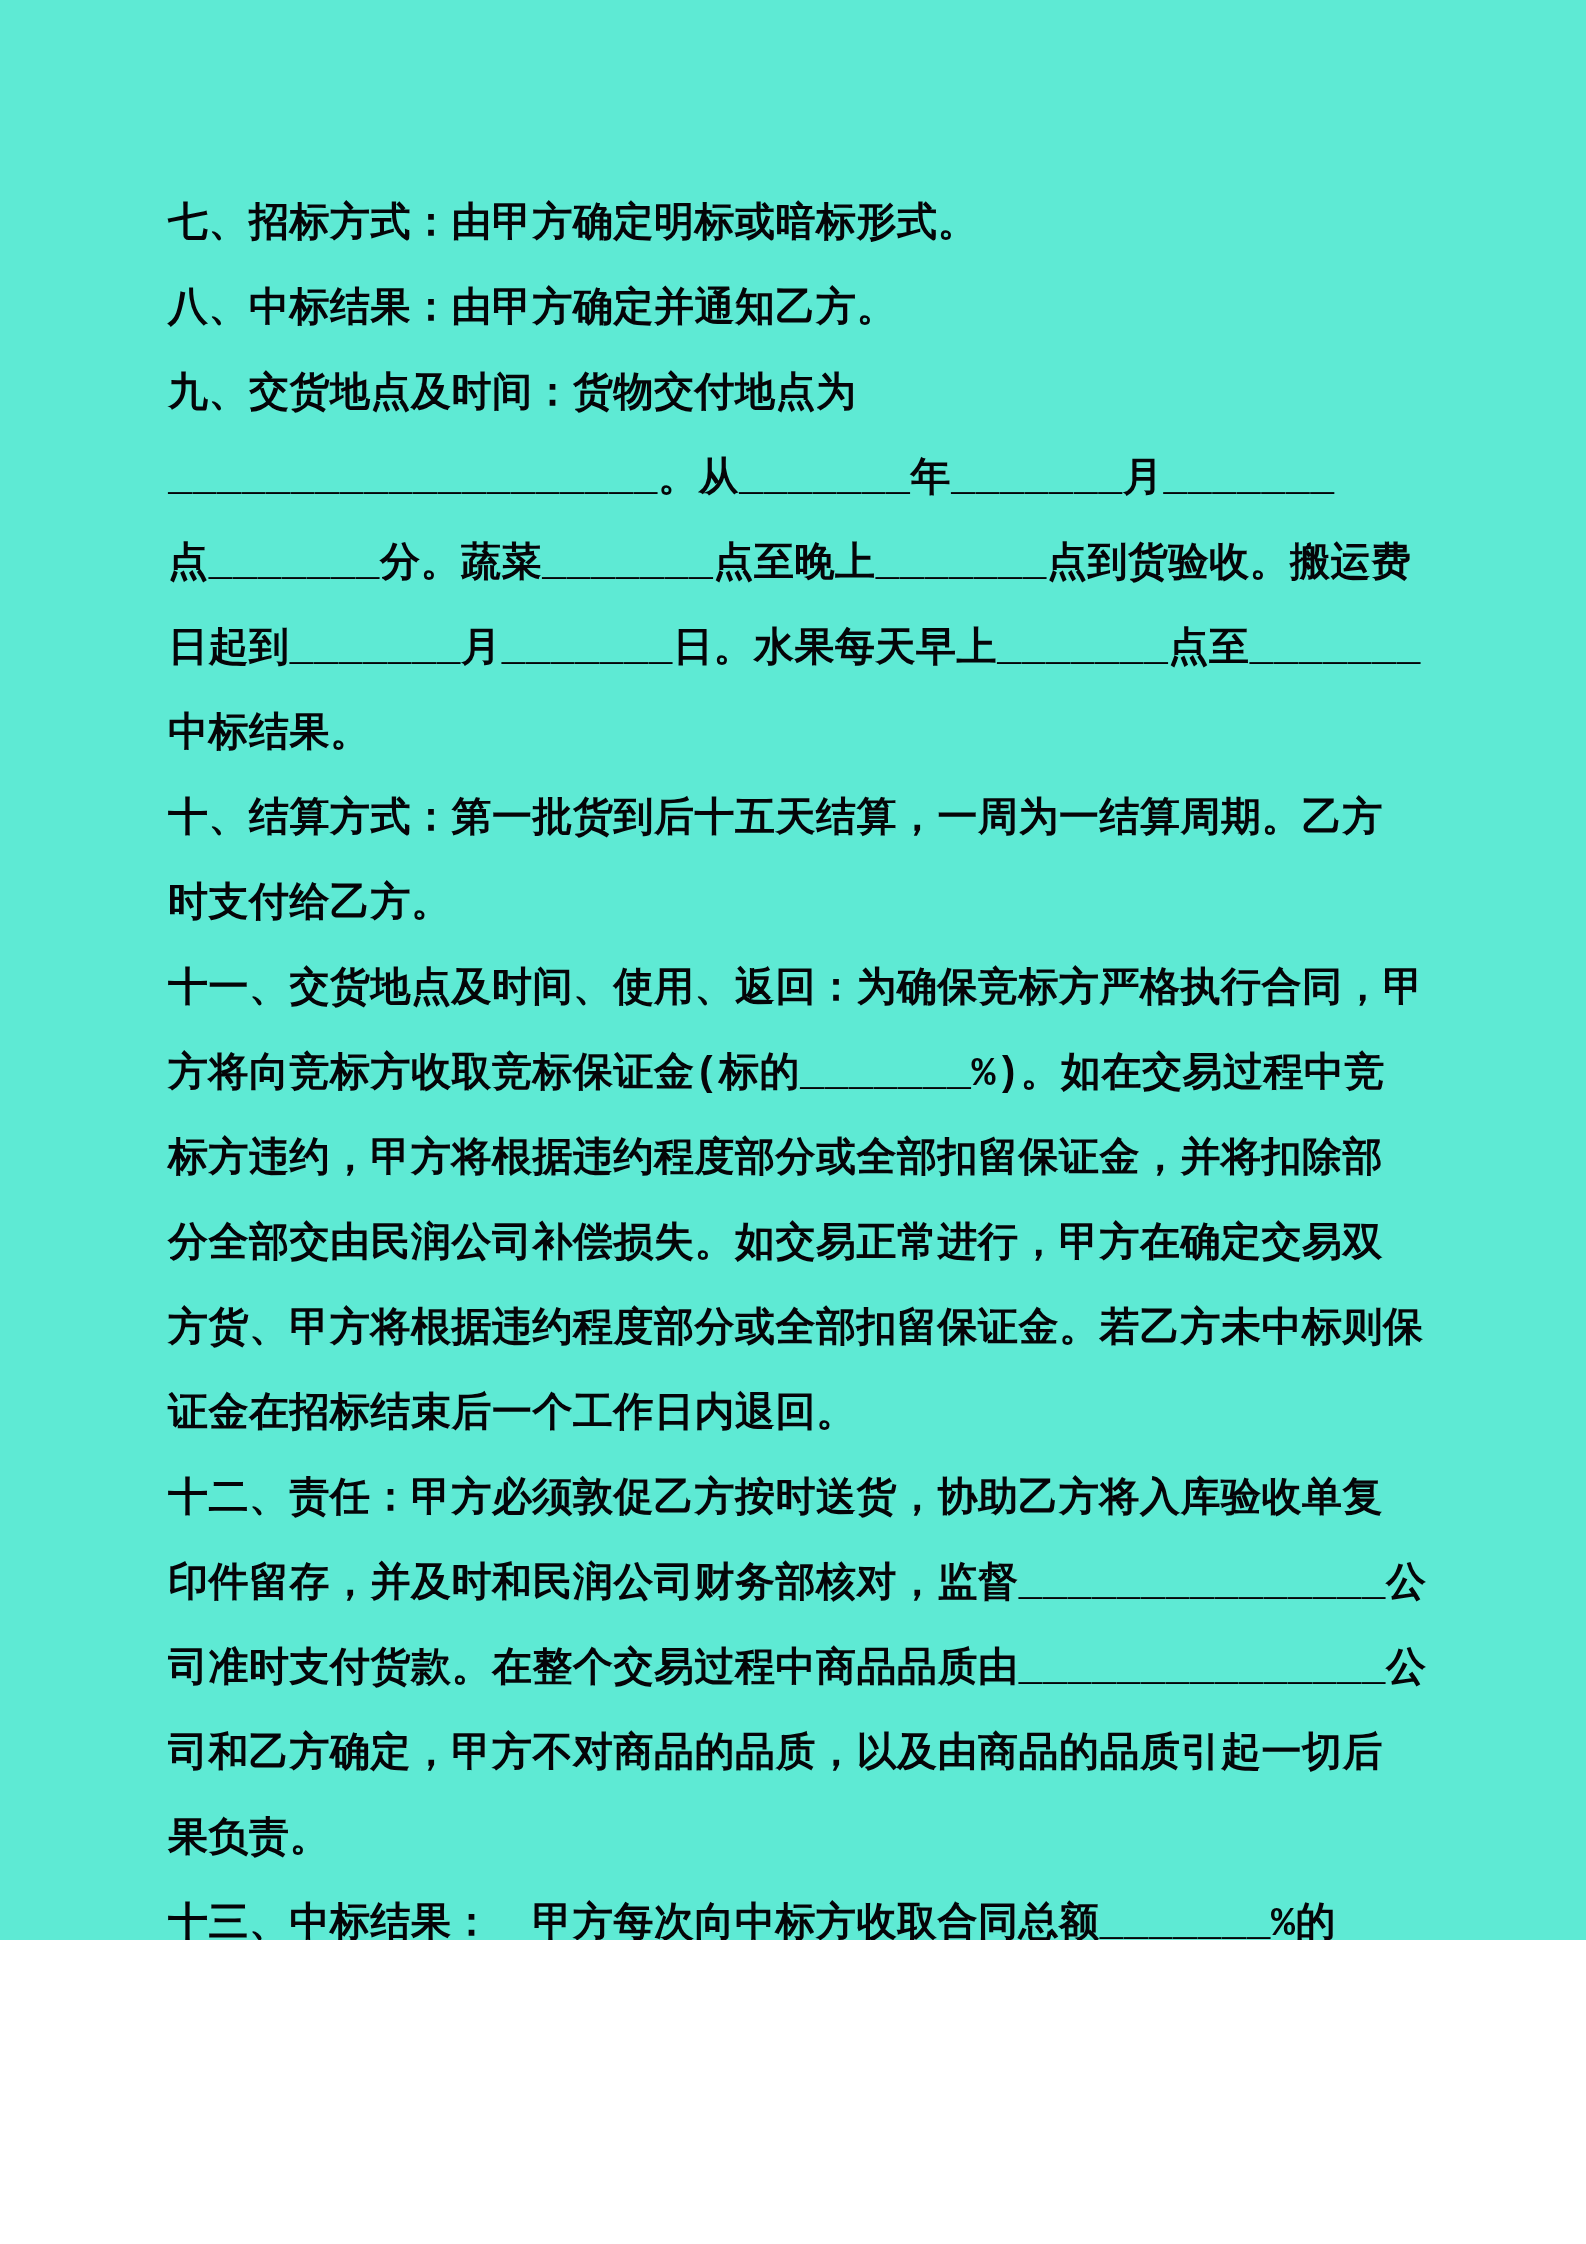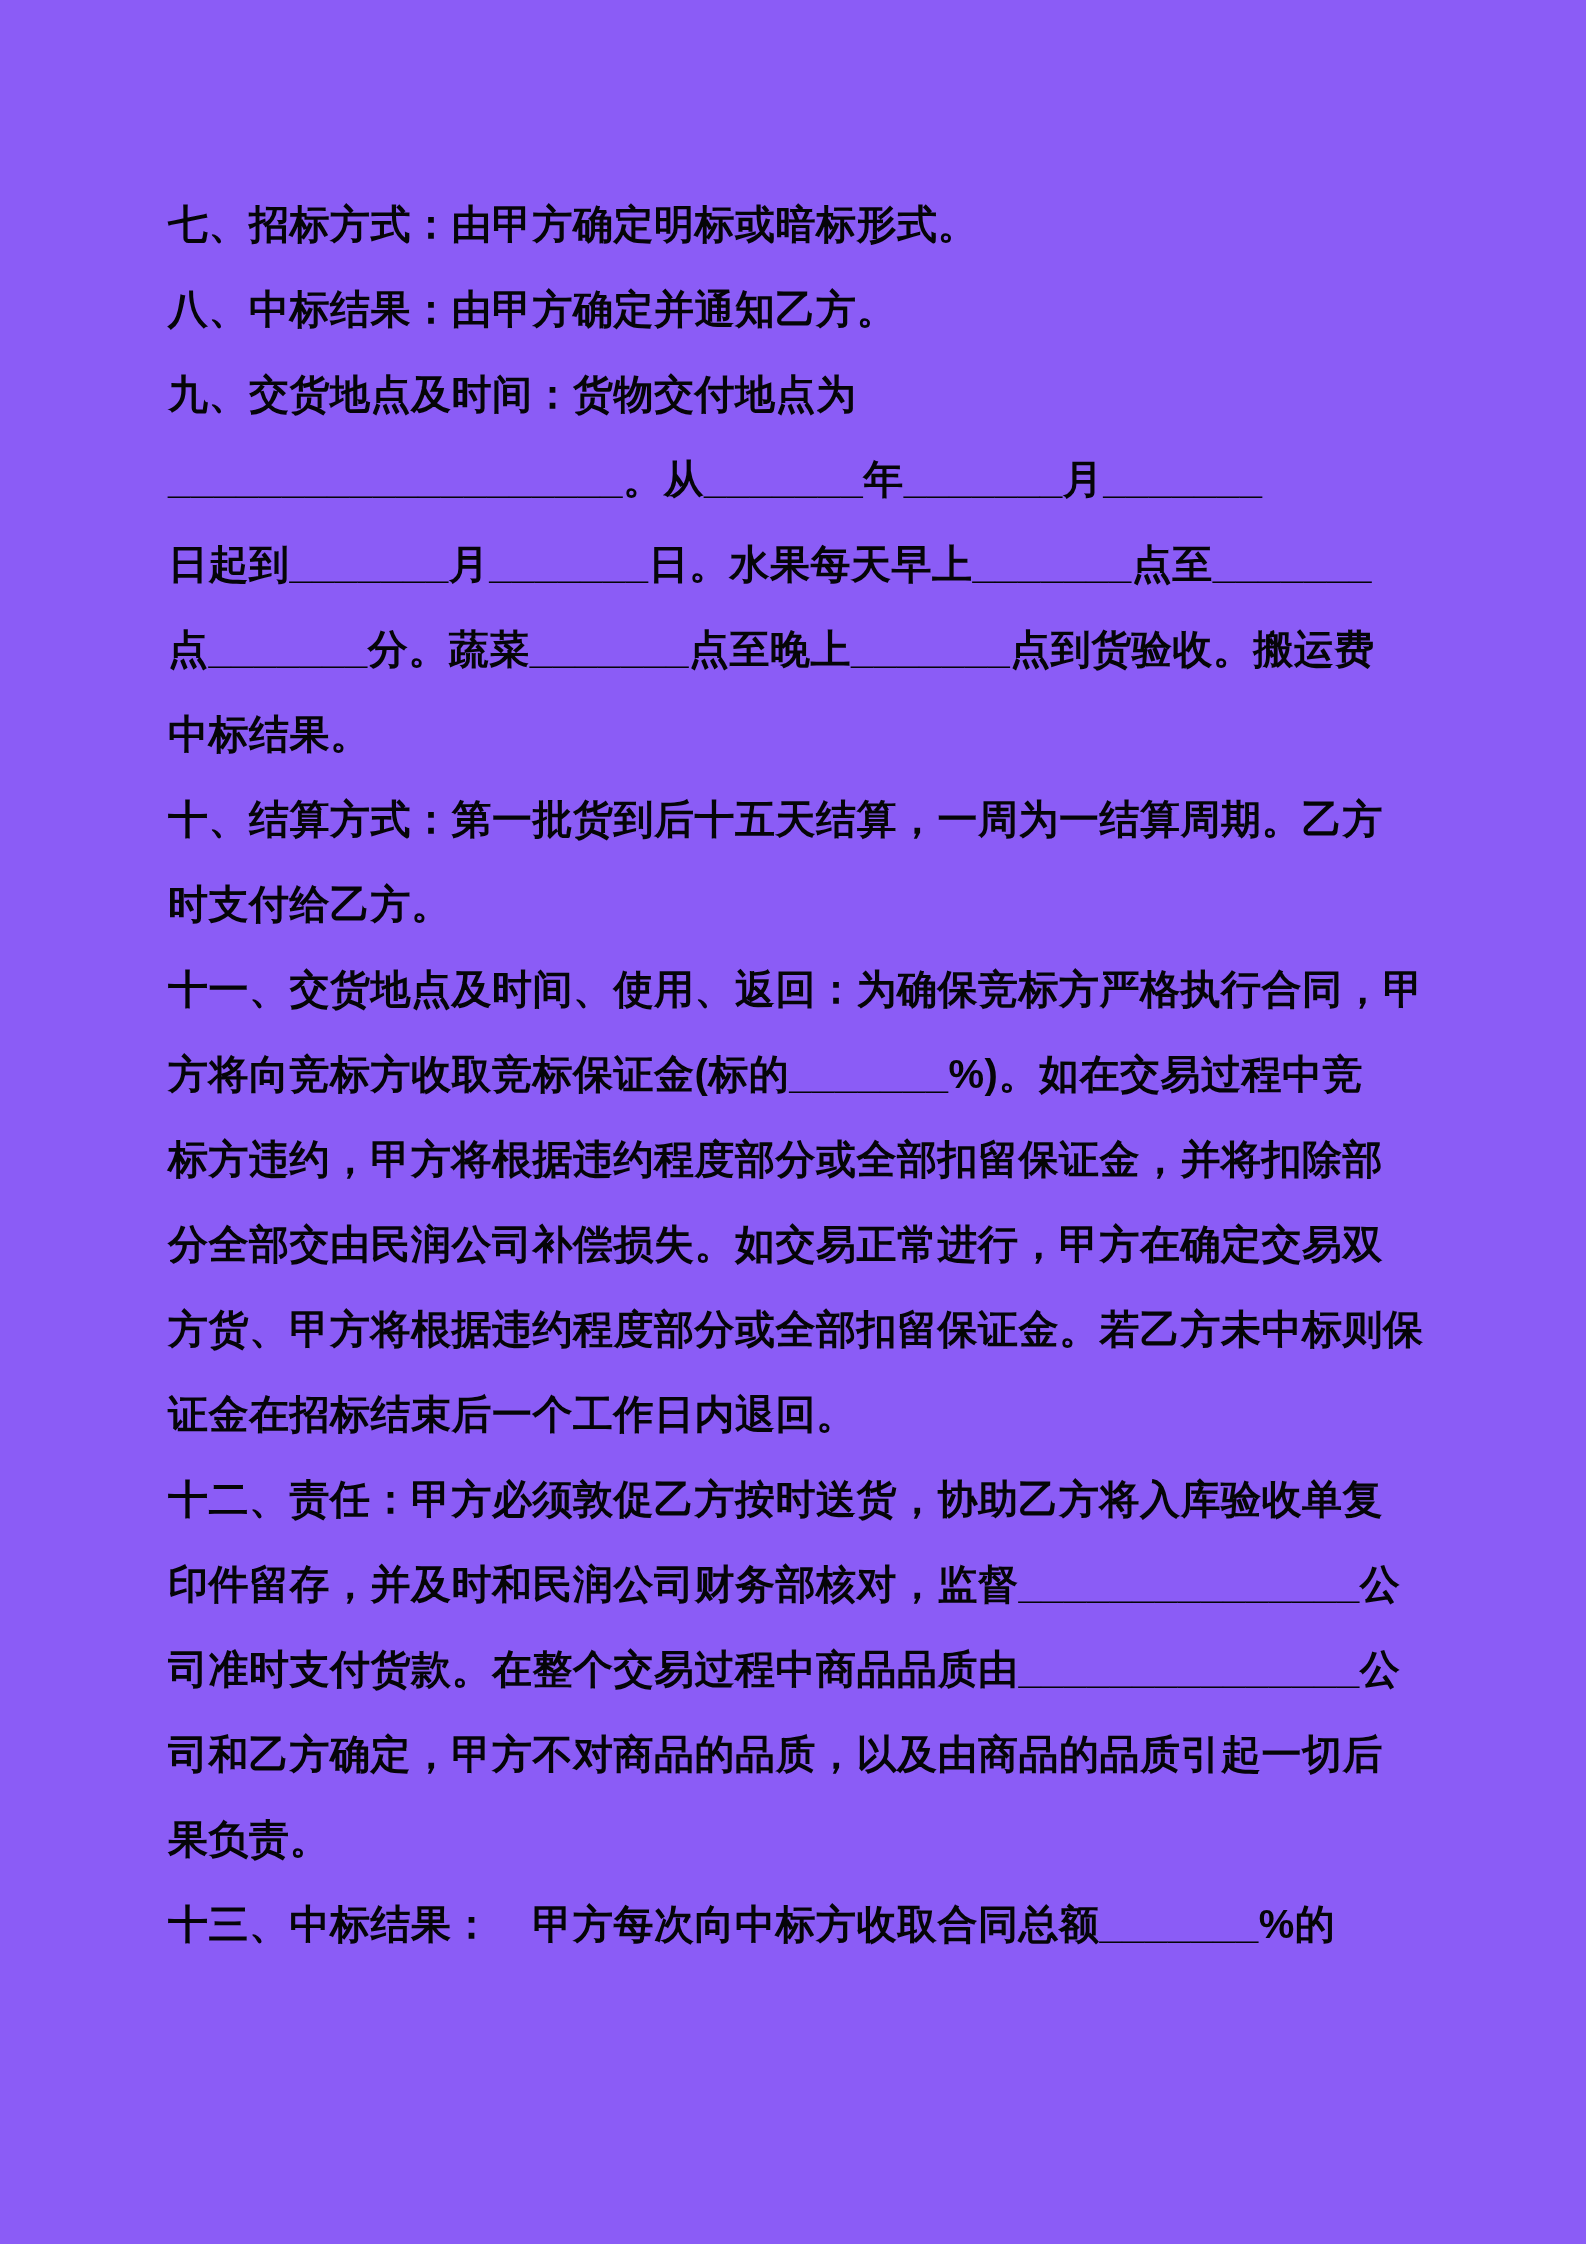--- a/index.html
+++ b/index.html
@@ -3,24 +3,24 @@
 <meta charset="utf-8">
 <style>
   html, body {
     margin: 0;
     padding: 0;
     background: #ffffff;
   }
   .page {
     position: relative;
     width: 1586px;
-    height: 2244px;
-    background: #8b5cf6;
+    height: 1940px;
+    background: #5eead4;
     overflow: hidden;
-    font-family: Liberation Sans, sans-serif;
+    font-family: Liberation Mono, monospace;
   }
   .content {
     position: absolute;
     left: 168px;
     top: 182px;
     width: 1260px;
     color: #050508;
     font-size: 40px;
     font-weight: 700;
   }
@@ -33,22 +33,22 @@
 </style>
 </head>
 <body style="background: rgb(255, 255, 255);">
 
 <div class="page">
   <div class="content" style="color: rgb(5, 5, 8);">
     <div class="line">七、招标方式：由甲方确定明标或暗标形式。</div>
     <div class="line">八、中标结果：由甲方确定并通知乙方。</div>
     <div class="line">九、交货地点及时间：货物交付地点为</div>
     <div class="line">____________________。从_______年_______月_______</div>
+    <div class="line">点_______分。蔬菜_______点至晚上_______点到货验收。搬运费</div>
     <div class="line">日起到_______月_______日。水果每天早上_______点至_______</div>
-    <div class="line">点_______分。蔬菜_______点至晚上_______点到货验收。搬运费</div>
     <div class="line">中标结果。</div>
     <div class="line">十、结算方式：第一批货到后十五天结算，一周为一结算周期。乙方</div>
     <div class="line">时支付给乙方。</div>
     <div class="line">十一、交货地点及时间、使用、返回：为确保竞标方严格执行合同，甲</div>
     <div class="line">方将向竞标方收取竞标保证金(标的_______%)。如在交易过程中竞</div>
     <div class="line">标方违约，甲方将根据违约程度部分或全部扣留保证金，并将扣除部</div>
     <div class="line">分全部交由民润公司补偿损失。如交易正常进行，甲方在确定交易双</div>
     <div class="line">方货、甲方将根据违约程度部分或全部扣留保证金。若乙方未中标则保</div>
     <div class="line">证金在招标结束后一个工作日内退回。</div>
     <div class="line">十二、责任：甲方必须敦促乙方按时送货，协助乙方将入库验收单复</div>

